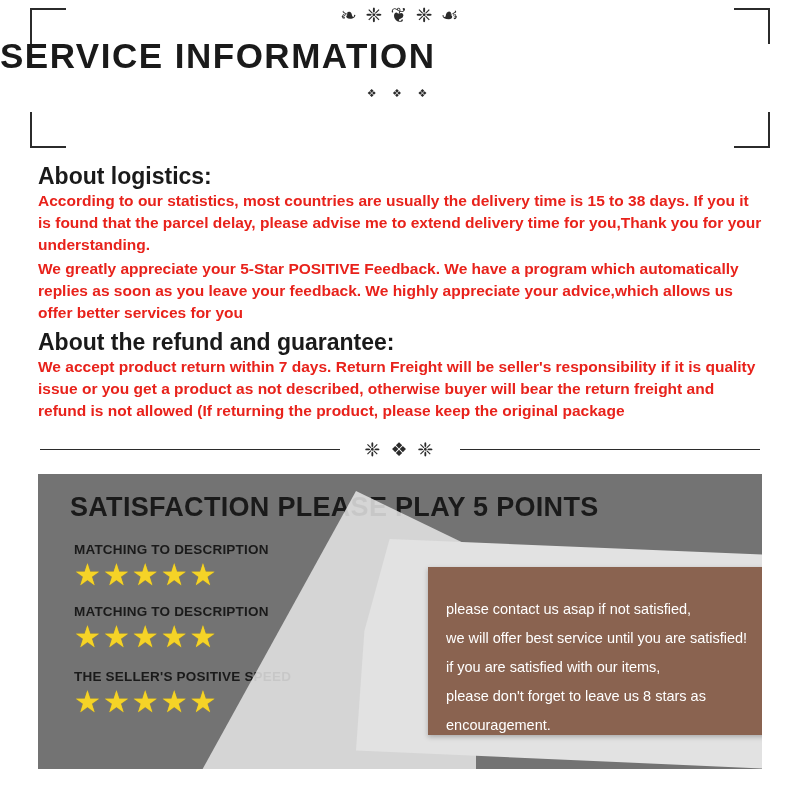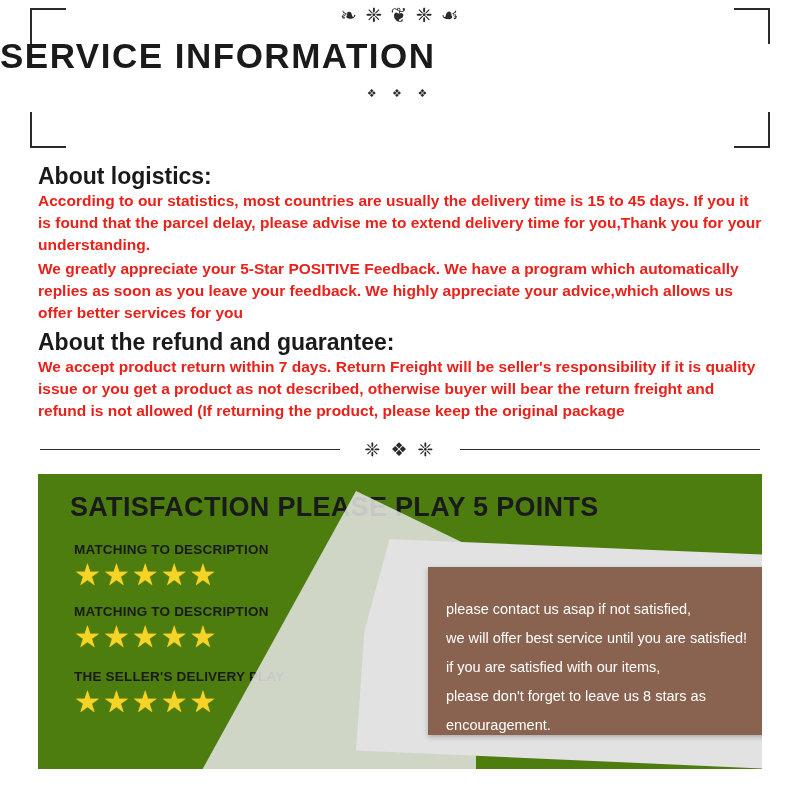--- a/index.html
+++ b/index.html
@@ -147,21 +147,21 @@
     color: #2b2b2b;
     letter-spacing: 2px;
     font-family: "DejaVu Sans", sans-serif;
   }
 
   
   .panel {
     position: relative;
     margin: 10px 38px 0 38px;
     height: 295px;
-    background: #4d7c0f;
+    background: #737373;
     overflow: hidden;
   }
   .panel-title {
     position: absolute;
     top: 18px;
     left: 32px;
     font-size: 27px;
     font-weight: bold;
     color: #1a1a1a;
     letter-spacing: 0.3px;
@@ -250,21 +250,21 @@
     <div class="service-title">SERVICE INFORMATION</div>
 
     <div class="rule-wrap">
       <div class="line"></div>
       <div class="diamonds"><span>❖ ❖ ❖</span></div>
     </div>
   </div>
 
   <div class="content">
     <div class="sec-head">About logistics:</div>
-    <div class="sec-body">According to our statistics, most countries are usually the delivery time is 15 to 45 days. If you it is found that the parcel delay, please advise me to extend delivery time for you,Thank you for your understanding.</div>
+    <div class="sec-body">According to our statistics, most countries are usually the delivery time is 15 to 38 days. If you it is found that the parcel delay, please advise me to extend delivery time for you,Thank you for your understanding.</div>
 
     <div class="sec-body">We greatly appreciate your 5-Star POSITIVE Feedback. We have a program which automatically replies as soon as you leave your feedback. We highly appreciate your advice,which allows us offer better services for you</div>
 
     <div class="sec-head">About the refund and guarantee:</div>
     <div class="sec-body">We accept product return within 7 days. Return Freight will be seller's responsibility if it is quality issue or you get a product as not described, otherwise buyer will bear the return freight and refund is not allowed (If returning the product, please keep the original package</div>
   </div>
 
   <div class="mid-divider">
     <div class="l left"></div>
     <div class="l right"></div>
@@ -278,21 +278,21 @@
       <div class="rating-label">MATCHING TO DESCRIPTION</div>
       <div class="stars">★★★★★</div>
     </div>
 
     <div class="rating-block rb2">
       <div class="rating-label">MATCHING TO DESCRIPTION</div>
       <div class="stars">★★★★★</div>
     </div>
 
     <div class="rating-block rb3">
-      <div class="rating-label">THE SELLER'S DELIVERY PLAY</div>
+      <div class="rating-label">THE SELLER'S POSITIVE SPEED</div>
       <div class="stars">★★★★★</div>
     </div>
 
     <div class="note-wrap">
       <div class="note-fold2"></div>
       <div class="note-fold"></div>
       <div class="note">
         <p class="pad-top">please contact us asap if not satisfied,</p>
         <p>we will offer best service until you are satisfied!</p>
         <p>if you are satisfied with our items,</p>

